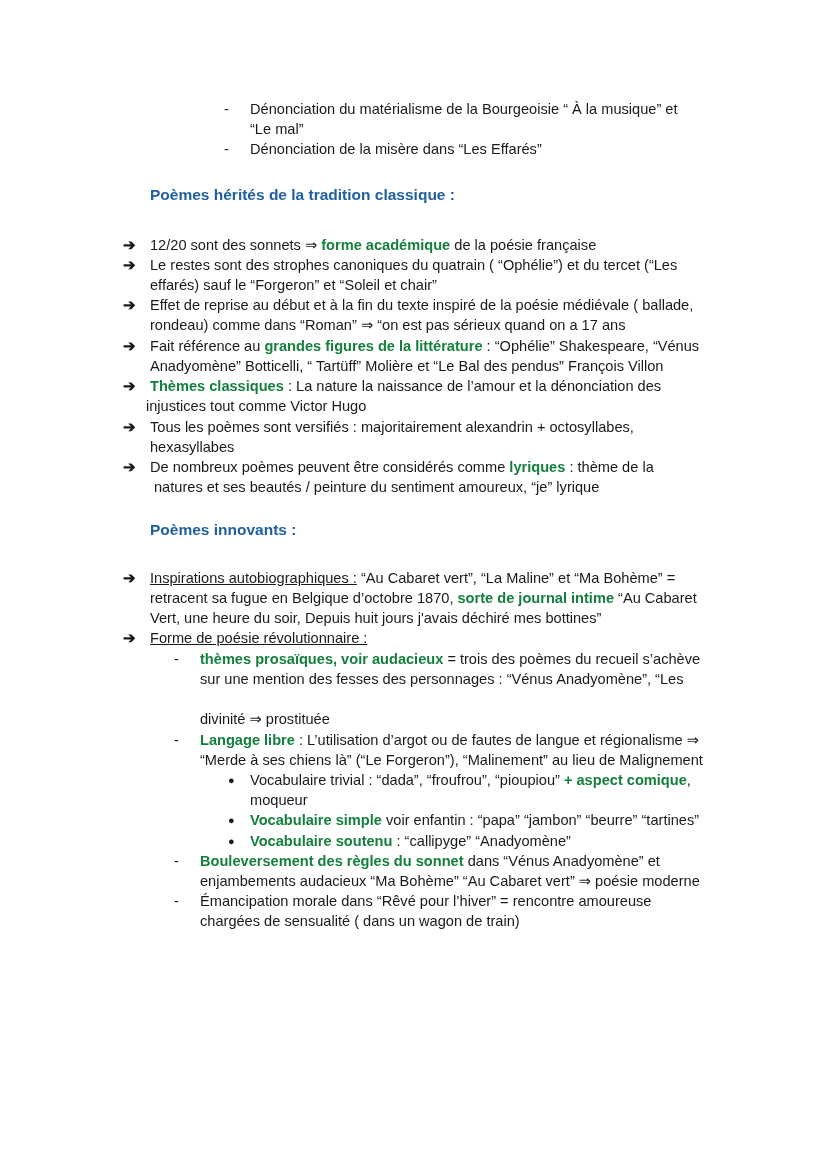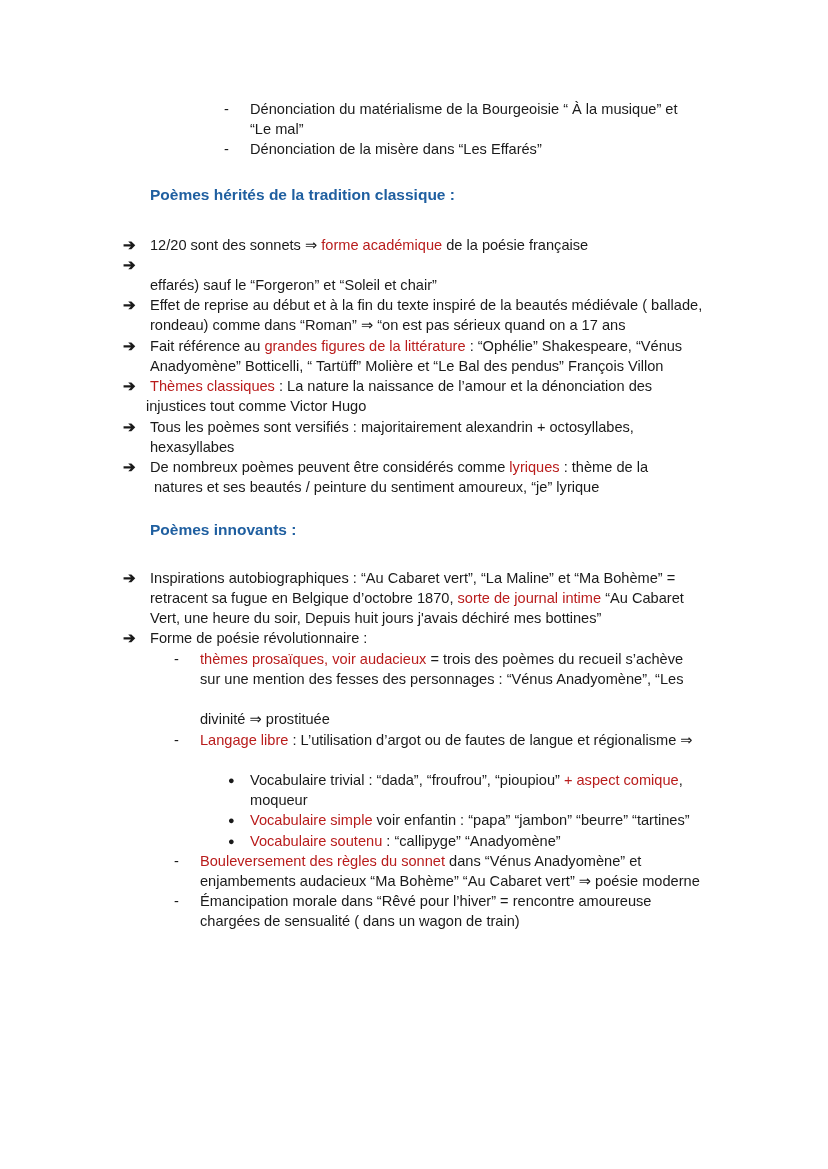--- a/index.html
+++ b/index.html
@@ -2,22 +2,22 @@
 <html><head>
 <meta charset="utf-8">
 <style>
   html, body { margin: 0; padding: 0; background: #ffffff; }
   body {
     width: 828px; height: 1169px; position: relative; overflow: hidden;
     font-family: "Liberation Sans", sans-serif; font-size: 14.6px; color: #1a1a1a;
   }
   .page { position: absolute; left: 0; top: 0; width: 828px; height: 1169px; }
   .line { position: absolute; white-space: nowrap; line-height: 20px; }
-  .b { color: #b91c1c; font-weight: normal; }
-  .u { }
+  .b { color: #15803d; font-weight: bold; }
+  .u { text-decoration: underline; }
   .heading { position: absolute; left: 150px; font-size: 15.5px; font-weight: bold; color: #1f5fa0; white-space: nowrap; }
   .marker { position: absolute; white-space: nowrap; line-height: 20px; }
   .arrow { left: 123px; font-size: 15px; font-weight: bold; }
   .dash1 { left: 224px; }
   .dash2 { left: 174px; }
   .dot { left: 228px; font-size: 11px; }
 </style>
 </head>
 <body>
 
@@ -28,24 +28,25 @@
   <div class="line" style="left:250px; top:119px">“Le mal”</div>
   <span class="marker dash1" style="top:139px">-</span>
   <div class="line" style="left:250px; top:139px">Dénonciation de la misère dans “Les Effarés”</div>
 
   <div class="heading" style="top:186px">Poèmes hérités de la tradition classique :</div>
 
   <span class="marker arrow" style="top:235px">➔</span>
   <div class="line" style="left:150px; top:235px"><span>12/20 sont des sonnets ⇒ </span><span class="b">forme académique</span><span> de la poésie française</span></div>
 
   <span class="marker arrow" style="top:255px">➔</span>
+  <div class="line" style="left:150px; top:255px">Le restes sont des strophes canoniques du quatrain ( “Ophélie”) et du tercet (“Les</div>
   <div class="line" style="left:150px; top:275px">effarés) sauf le “Forgeron” et “Soleil et chair”</div>
 
   <span class="marker arrow" style="top:295px">➔</span>
-  <div class="line" style="left:150px; top:295px">Effet de reprise au début et à la fin du texte inspiré de la beautés médiévale ( ballade,</div>
+  <div class="line" style="left:150px; top:295px">Effet de reprise au début et à la fin du texte inspiré de la poésie médiévale ( ballade,</div>
   <div class="line" style="left:150px; top:315px">rondeau) comme dans “Roman” ⇒ “on est pas sérieux quand on a 17 ans</div>
 
   <span class="marker arrow" style="top:336px">➔</span>
   <div class="line" style="left:150px; top:356px">Anadyomène” Botticelli, “ Tartüff” Molière et “Le Bal des pendus” François Villon</div>
   <div class="line" style="left:150px; top:336px"><span>Fait référence au </span><span class="b">grandes figures de la littérature</span><span> : “Ophélie” Shakespeare, “Vénus</span></div>
 
   <span class="marker arrow" style="top:376px">➔</span>
   <div class="line" style="left:150px; top:376px"><span class="b">Thèmes classiques</span><span> : La nature la naissance de l’amour et la dénonciation des</span></div>
   <div class="line" style="left:146px; top:396px">injustices tout comme Victor Hugo</div>
 
@@ -67,20 +68,21 @@
   <span class="marker arrow" style="top:628px">➔</span>
   <div class="line" style="left:150px; top:628px"><span class="u">Forme de poésie révolutionnaire :</span></div>
 
   <span class="marker dash2" style="top:649px">-</span>
   <div class="line" style="left:200px; top:669px">sur une mention des fesses des personnages : “Vénus Anadyomène”, “Les</div>
   <div class="line" style="left:200px; top:649px"><span class="b">thèmes prosaïques, voir audacieux</span><span> = trois des poèmes du recueil s’achève</span></div>
   <div class="line" style="left:200px; top:709px">divinité ⇒ prostituée</div>
 
   <span class="marker dash2" style="top:730px">-</span>
   <div class="line" style="left:200px; top:730px"><span class="b">Langage libre</span><span> : L’utilisation d’argot ou de fautes de langue et régionalisme ⇒</span></div>
+  <div class="line" style="left:200px; top:750px">“Merde à ses chiens là” (“Le Forgeron”), “Malinement” au lieu de Malignement</div>
 
   <span class="marker dot" style="top:770px">●</span>
   <div class="line" style="left:250px; top:770px"><span>Vocabulaire trivial : “dada”, “froufrou”, “pioupiou” </span><span class="b">+ aspect comique</span><span>,</span></div>
   <div class="line" style="left:250px; top:790px">moqueur</div>
 
   <span class="marker dot" style="top:810px">●</span>
   <div class="line" style="left:250px; top:810px"><span class="b">Vocabulaire simple</span><span> voir enfantin : “papa” “jambon” “beurre” “tartines”</span></div>
 
   <span class="marker dot" style="top:831px">●</span>
   <div class="line" style="left:250px; top:831px"><span class="b">Vocabulaire soutenu</span><span> : “callipyge” “Anadyomène”</span></div>

